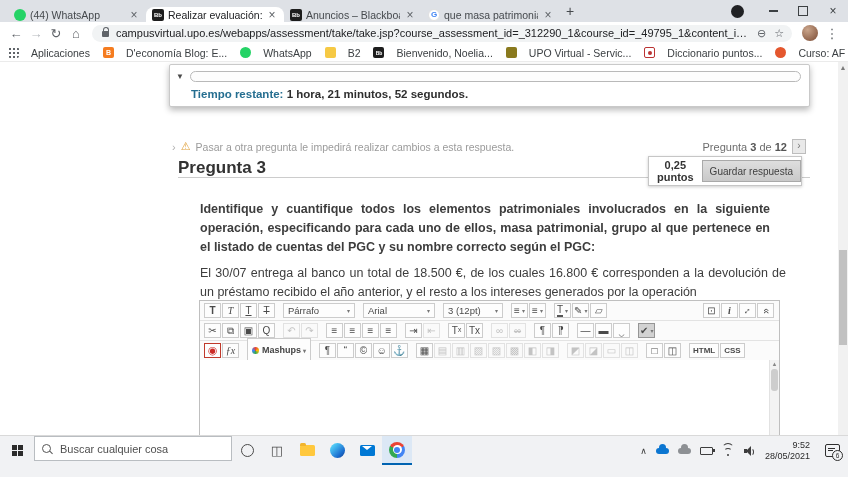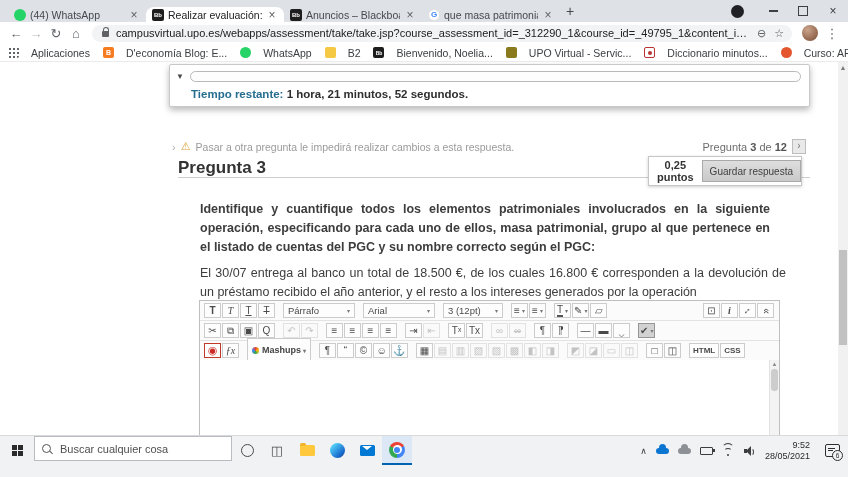--- a/index.html
+++ b/index.html
@@ -234,21 +234,21 @@
       <span class="bm-item">
         <span class="bmi bmi-blackboard"></span>
         <span class="bm-label">Bienvenido, Noelia...</span>
       </span>
       <span class="bm-item">
         <span class="bmi bmi-upo"></span>
         <span class="bm-label">UPO Virtual - Servic...</span>
       </span>
       <span class="bm-item">
         <span class="bmi bmi-dictionary"></span>
-        <span class="bm-label">Diccionario minutos...</span>
+        <span class="bm-label">Diccionario puntos...</span>
       </span>
       <span class="bm-item">
         <span class="bmi bmi-course"></span>
         <span class="bm-label">Curso: AF 1118 - In...</span>
       </span>
     </span>
 
 </div>
 
 <div class="page">

